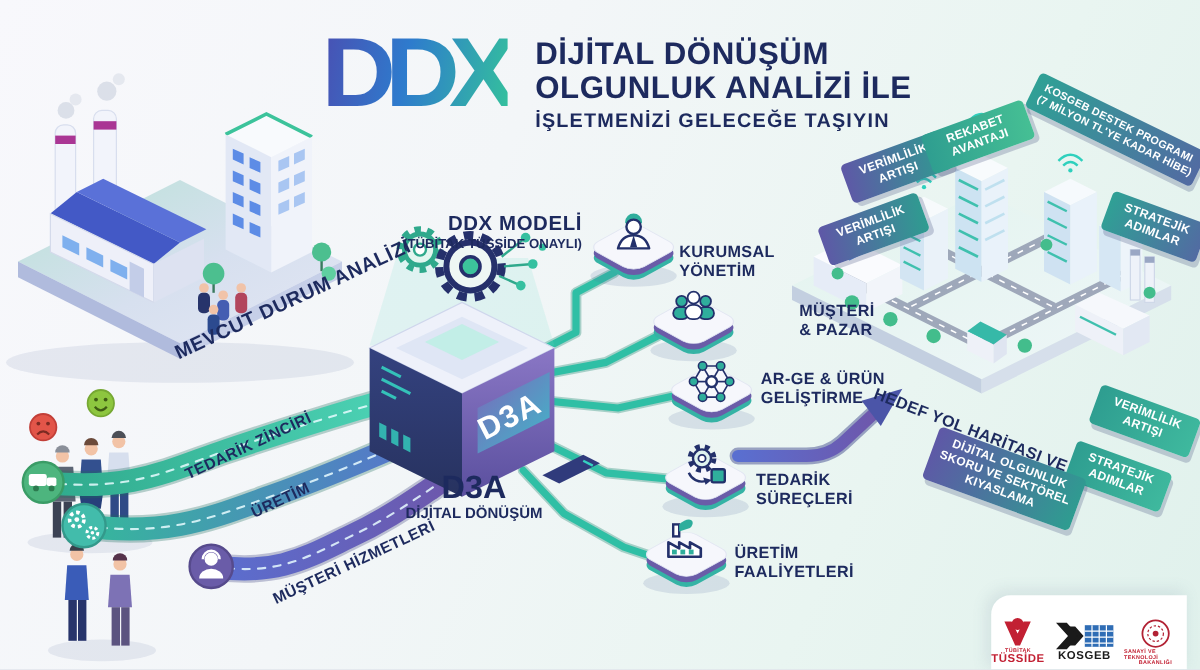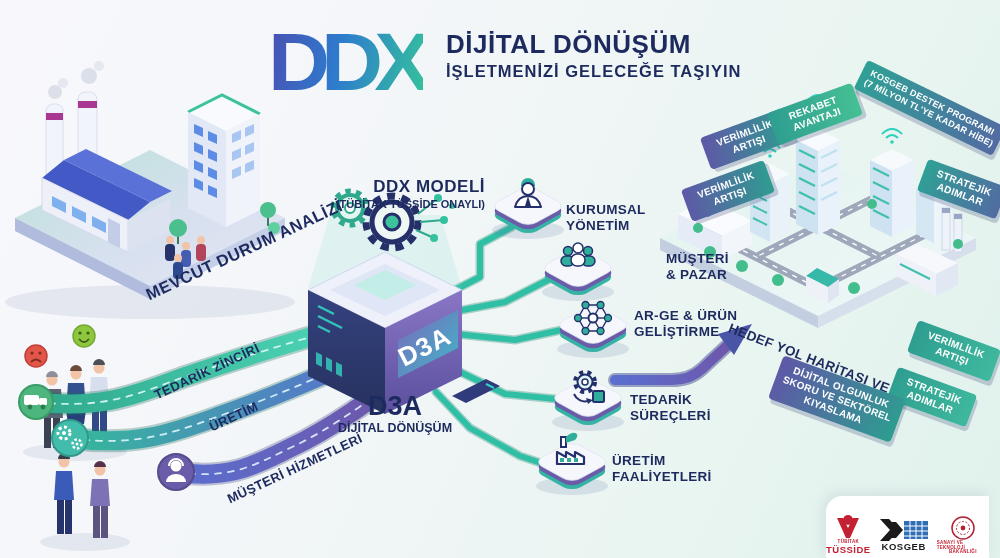--- a/index.html
+++ b/index.html
@@ -525,20 +525,21 @@
         <circle cx="214" cy="108" r="5" fill="#43bd8c"></circle>
           <circle cx="300" cy="148" r="5" fill="#43bd8c"></circle>
         <circle cx="40" cy="132" r="5" fill="#43bd8c"></circle>
       </g>
     </g>
   </svg>
 
   <div class="ddx-logo">DDX</div>
   <div class="title-block">
     <div class="t1">DİJİTAL DÖNÜŞÜM</div>
+    <div class="t1">OLGUNLUK ANALİZİ İLE</div>
     <div class="t3">İŞLETMENİZİ GELECEĞE TAŞIYIN</div>
   </div>
 
   <div class="scene-label lbl-mevcut">MEVCUT DURUM ANALİZİ</div>
 
   <div class="scene-label lbl-pipe" style="left:155px;top:388px;">TEDARİK ZİNCİRİ</div>
   <div class="scene-label lbl-pipe" style="left:210px;top:420px;">ÜRETİM</div>
   <div class="scene-label lbl-pipe" style="left:228px;top:492px;">MÜŞTERİ HİZMETLERİ</div>
 
   <div class="model-title">

